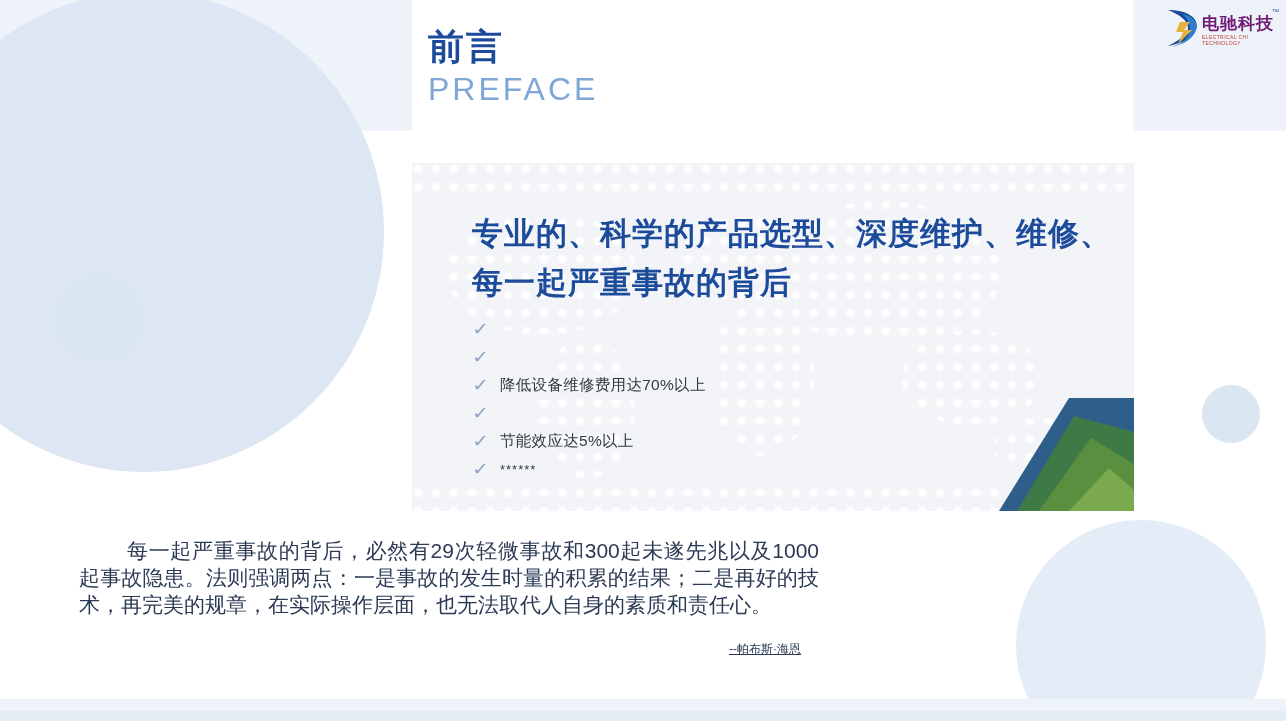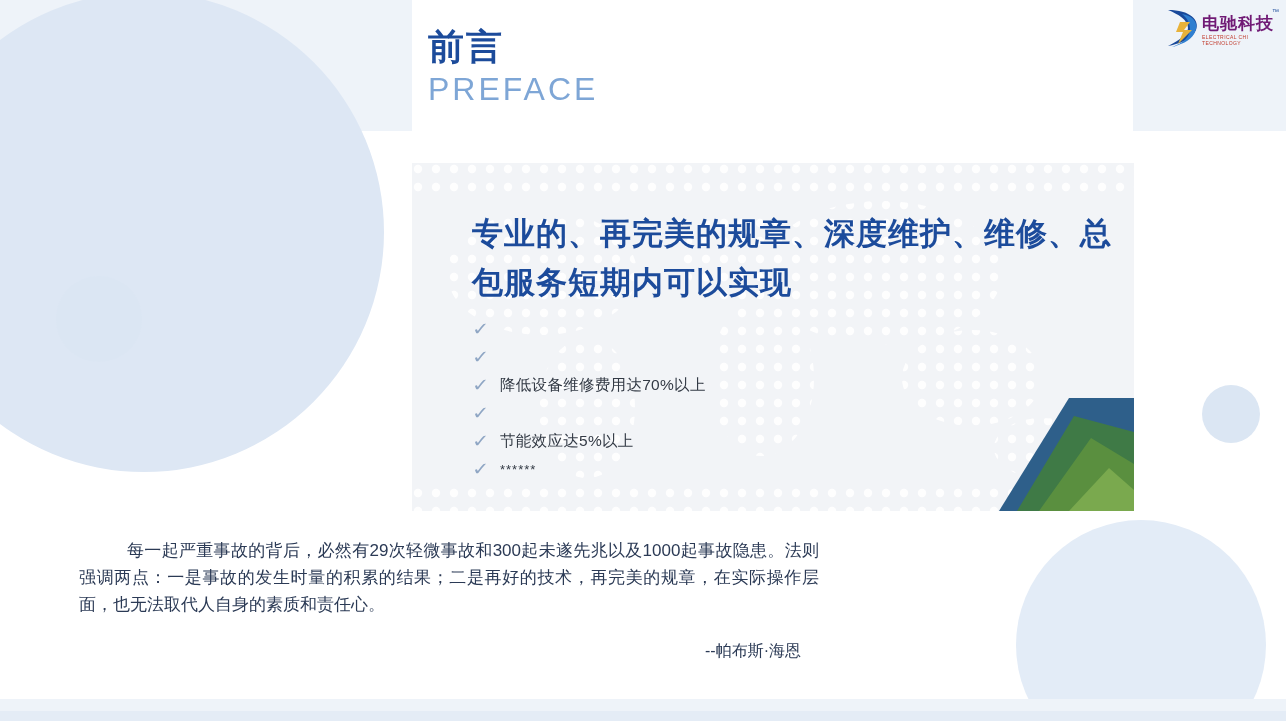--- a/index.html
+++ b/index.html
@@ -194,31 +194,32 @@
   .quote-box {
     position: absolute;
     left: 71px; top: 523px;
     width: 753px; height: 155px;
     background: #ffffff;
   }
   .quote-text {
     position: absolute;
     left: 8px; top: 14px;
     width: 740px;
-    font-size: 17px;
+    font-size: 21px;
     color: #2b3a55;
     line-height: 27px;
     text-indent: 48px;
     text-align: justify;
   }
   .quote-author {
     position: absolute;
     right: 23px; top: 118px;
-    font-size: 16px;
+    font-size: 12px;
     color: #2b3a55;
+    text-decoration: underline;
   }
 </style>
 </head>
 <body>
 
 <div class="slide">
 
   <div class="bg-left-panel"></div>
   <div class="bg-circle-big"></div>
   <div class="bg-circle-small"></div>
@@ -270,21 +271,21 @@
 
     <div class="card-photo">
       <svg width="135" height="113" viewBox="0 0 135 113">
         <polygon points="0,113 70,0 135,0 135,113" fill="#2e5f8a"></polygon>
         <polygon points="18,113 75,18 135,34 135,113" fill="#3f7a46"></polygon>
         <polygon points="40,113 92,40 135,66 135,113" fill="#5a8f3f"></polygon>
         <polygon points="70,113 110,70 135,92 135,113" fill="#7aa94e"></polygon>
       </svg>
     </div>
 
-    <div class="card-heading">专业的、再完美的规章、深度维护、维修、总包服务短期内可以实现</div>
+    <div class="card-heading">专业的、科学的产品选型、深度维护、维修、每一起严重事故的背后</div>
 
     <div class="bullets">
       <div class="bullet">
         <span class="check">✓</span>
       </div>
       <div class="bullet">
         <span class="check">✓</span>
       </div>
       <div class="bullet">
         <span class="check">✓</span>

